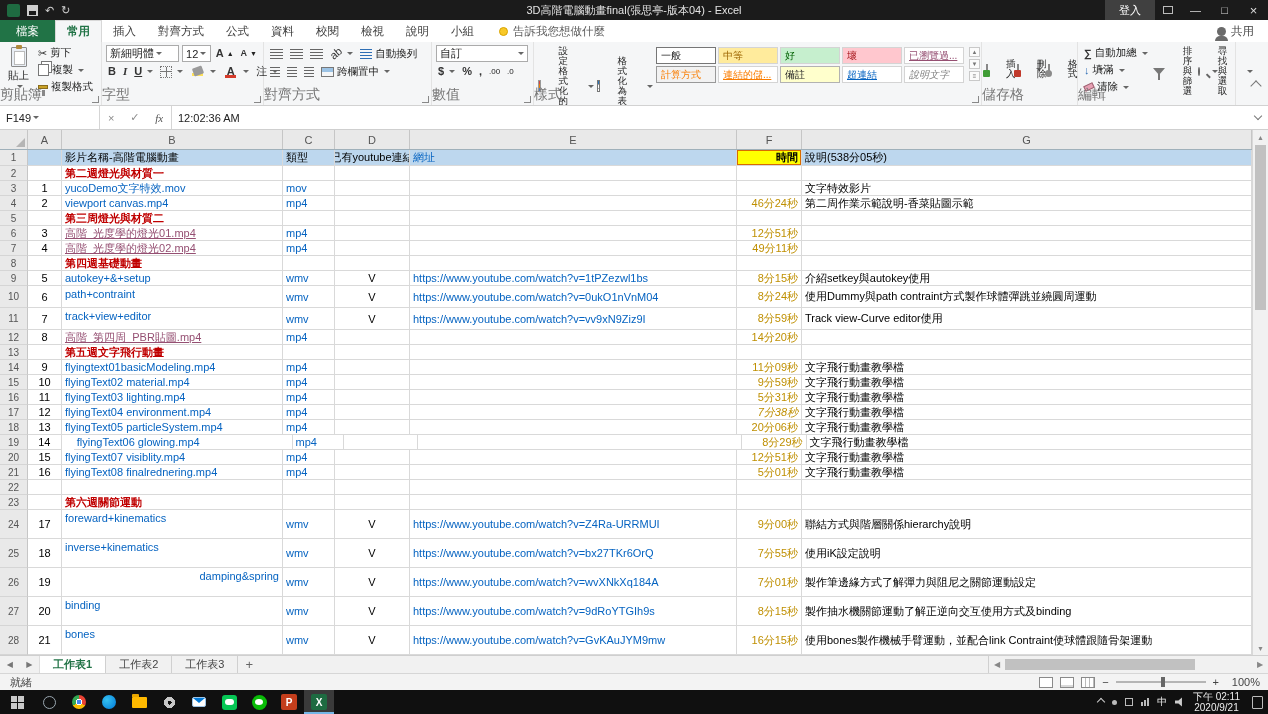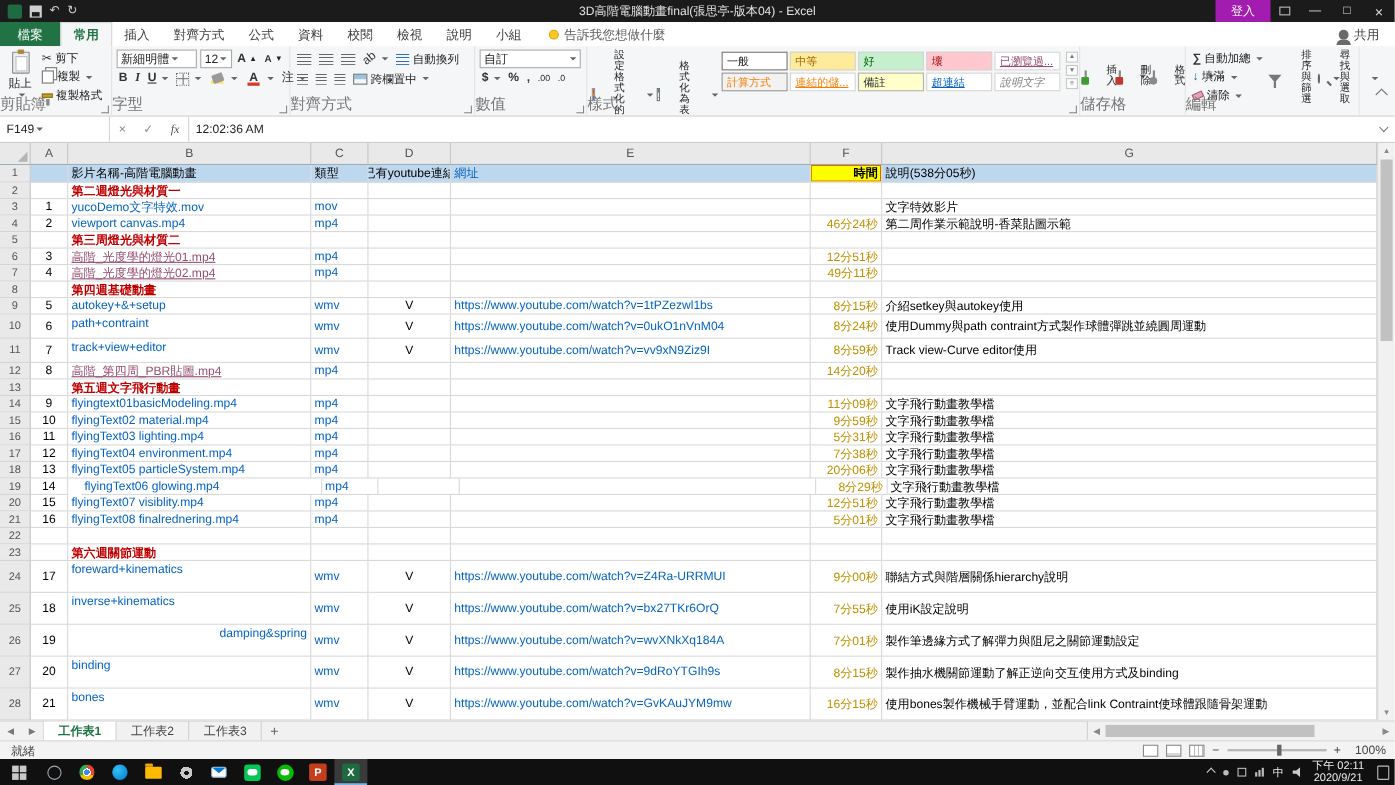--- a/index.html
+++ b/index.html
@@ -9,21 +9,21 @@
 
 
 .titlebar{height:20px;background:#1b1b1b;color:#ddd;display:flex;align-items:center;position:relative;flex:0 0 auto}
 .qat{display:flex;align-items:center;gap:7px;padding-left:7px;z-index:2}
 .xl-logo{width:13px;height:13px;background:#1e6b41;color:#fff;font-size:9px;font-weight:bold;display:flex;align-items:center;justify-content:center;border-radius:2px}
 .i-save{width:11px;height:11px;background:#cfcfcf;position:relative}
 .i-save::after{content:"";position:absolute;left:2px;bottom:1px;width:7px;height:4px;background:#1b1b1b}
 .qicon{font-size:11px;color:#cfcfcf;line-height:1}
 .tb-title{position:absolute;left:0;right:0;text-align:center;font-size:11px;color:#e3e3e3;pointer-events:none}
 .tb-right{margin-left:auto;display:flex;align-items:stretch;height:100%;z-index:2}
-.signin{display:flex;align-items:center;padding:0 14px;background:#a21caf;color:#fff;font-size:11px}
+.signin{display:flex;align-items:center;padding:0 14px;background:#404040;color:#fff;font-size:11px}
 .rdo{width:26px;display:flex;align-items:center;justify-content:center}
 .rdo span{width:10px;height:8px;border:1px solid #bbb}
 .winbtn{width:29px;display:flex;align-items:center;justify-content:center;font-size:11px;color:#ddd}
 .winbtn.close{font-size:13px}
 
 
 .tabrow{height:22px;background:#fff;display:flex;align-items:stretch;font-size:11.5px;flex:0 0 auto;position:relative}
 .filetab{background:#217346;color:#fff;display:flex;align-items:center;padding:0 16px}
 .rtab{display:flex;align-items:center;padding:0 11px;color:#3c3c3c}
 .rtab.active{color:#217346;background:#f5f6f7;border:1px solid #d8d8d8;border-bottom:none;font-weight:bold}
@@ -776,21 +776,21 @@
               <span>12</span>
             </div>
             <div class="cell cB" style="width: 221px;">
               <span class="link">flyingText04 environment.mp4</span>
             </div>
             <div class="cell cC" style="width: 52px;">
               <span class="link">mp4</span>
             </div>
             <div class="cell cD" style="width: 75px;"></div>
             <div class="cell cE" style="width: 327px;"></div>
-            <div class="cell cF" style="width: 65px;">
+            <div class="cell cF" style="width: 65px; font-style: italic;">
               <span>7分38秒</span>
             </div>
             <div class="cell cG" style="width: 450px;">
               <span>文字飛行動畫教學檔</span>
             </div>
           </div>
           <div class="grow" style="height: 15px;">
             <div class="rowhdr">18</div>
             <div class="cell cA" style="width: 34px;">
               <span>13</span>

